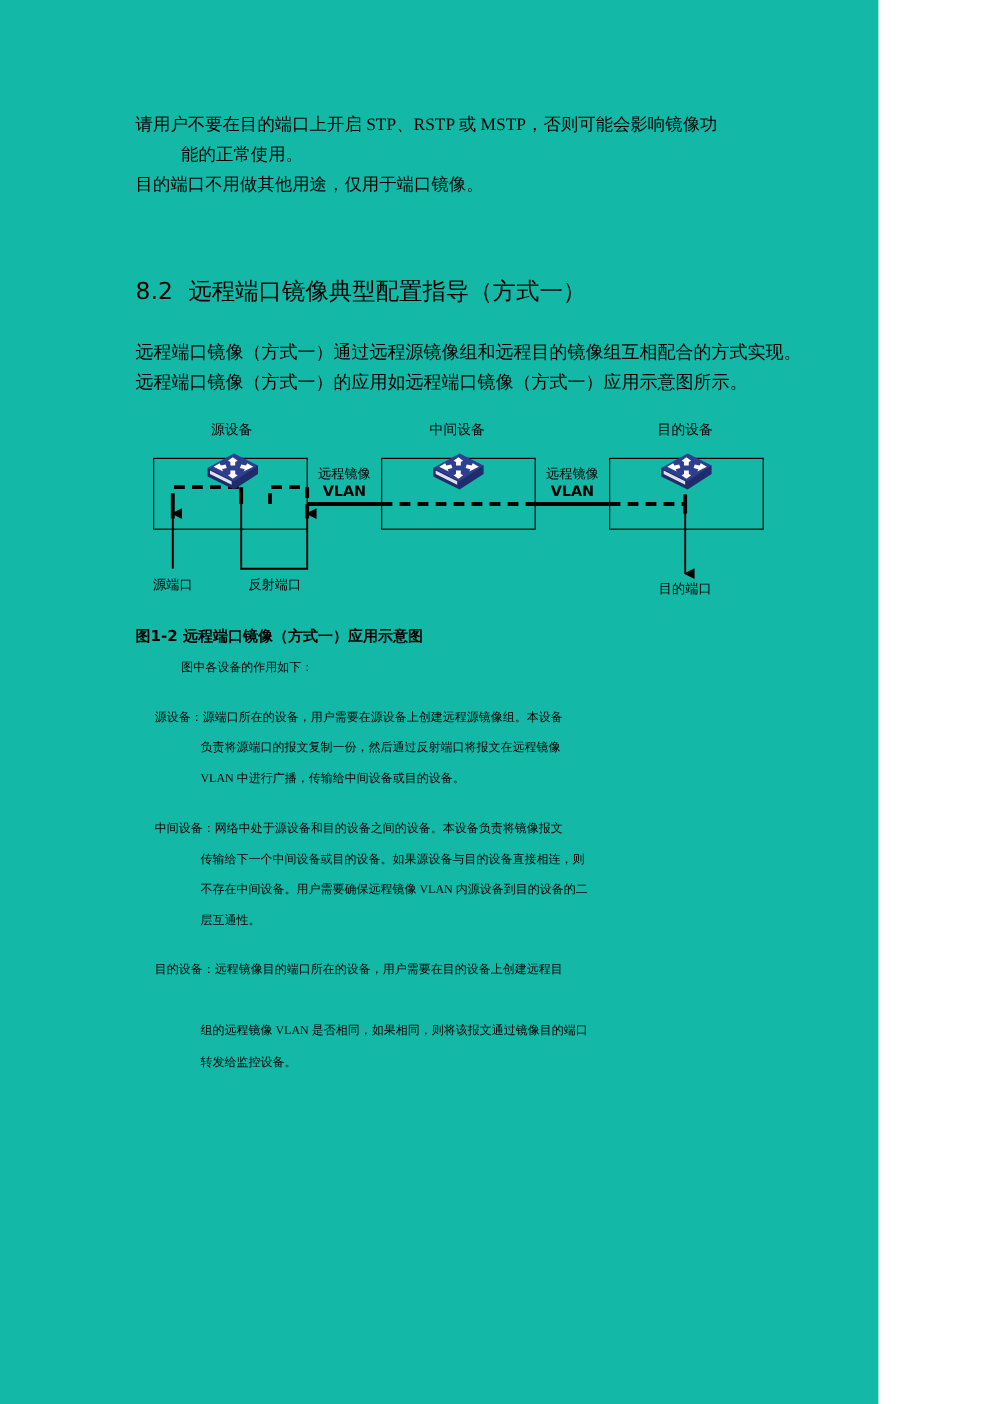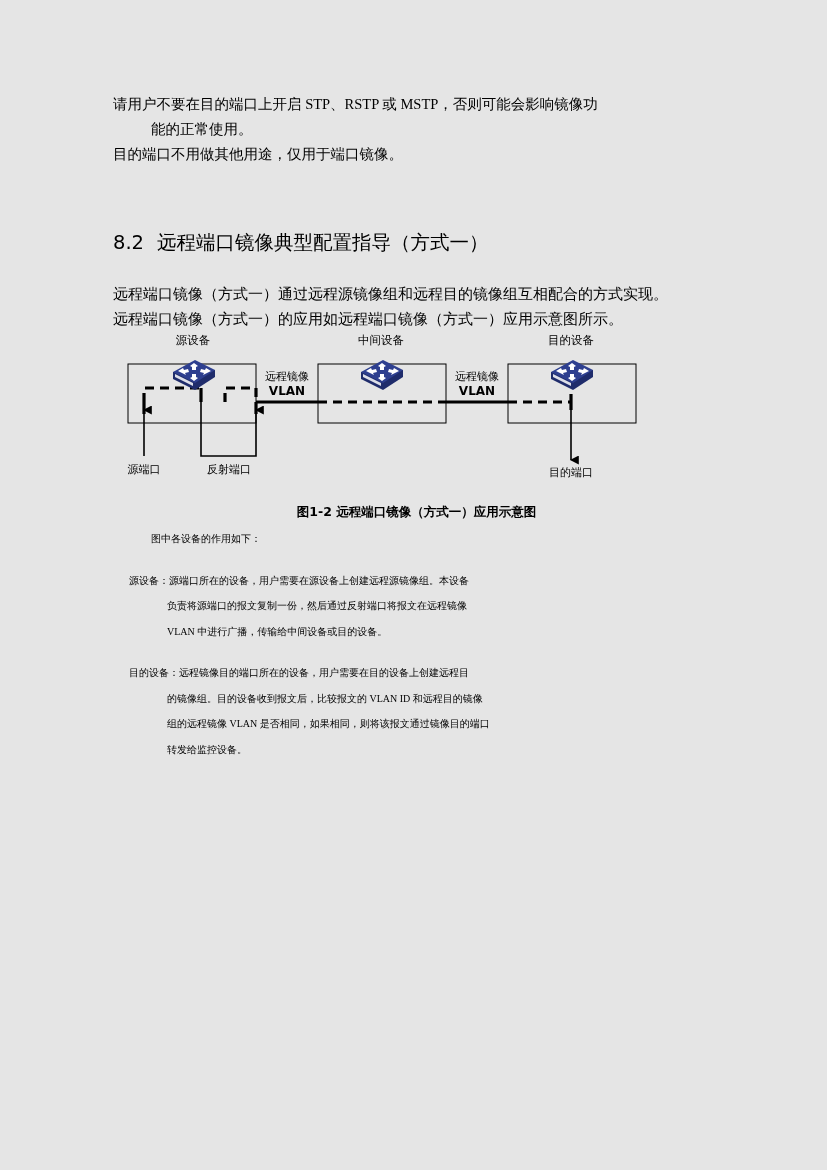--- a/index.html
+++ b/index.html
@@ -6,23 +6,23 @@
     margin: 0;
     padding: 0;
     background: #ffffff;
   }
   body {
     font-family: "Liberation Serif", "DejaVu Serif", serif;
     color: #000000;
   }
   .page {
     position: relative;
-    width: 827px;
+    width: 732px;
     height: 1170px;
-    background: #e5e5e5;
+    background: #14b8a6;
     overflow: hidden;
   }
   .content {
     position: absolute;
     left: 113px;
     top: 92px;
     width: 607px;
   }
 
   
@@ -82,30 +82,31 @@
 
   .intro {
     font-size: 10px;
     line-height: 25.5px;
     margin: 0;
     padding-left: 38px;
   }
 
   
   .figure {
+    margin-top: 18px;
     position: relative;
     width: 607px;
     height: 168px;
   }
   .figure svg { display: block; }
   .fig-caption {
     font-family: "DejaVu Sans", "Liberation Sans", sans-serif;
     font-size: 12.5px;
     font-weight: bold;
-    text-align: center;
+    text-align: left;
     margin-top: 4px;
   }
   .body-after-fig { margin-top: 26px; }
 
   .cn-label {
     font-family: "Liberation Serif", "DejaVu Serif", serif;
   }
   .lat-label {
     font-family: "DejaVu Sans", "Liberation Sans", sans-serif;
     font-weight: bold;
@@ -230,22 +231,28 @@
     </div>
 
     <p class="intro body-after-fig">图中各设备的作用如下：</p>
 
     <p class="def">
       <span class="first-line">源设备：源端口所在的设备，用户需要在源设备上创建远程源镜像组。本设备</span><br>
       <span>负责将源端口的报文复制一份，然后通过反射端口将报文在远程镜像</span><br>
       <span>VLAN 中进行广播，传输给中间设备或目的设备。</span>
     </p>
 
+    <p class="def">
+      <span class="first-line">中间设备：网络中处于源设备和目的设备之间的设备。本设备负责将镜像报文</span><br>
+      <span>传输给下一个中间设备或目的设备。如果源设备与目的设备直接相连，则</span><br>
+      <span>不存在中间设备。用户需要确保远程镜像 VLAN 内源设备到目的设备的二</span><br>
+      <span>层互通性。</span>
+    </p>
 
     <p class="def">
       <span class="first-line">目的设备：远程镜像目的端口所在的设备，用户需要在目的设备上创建远程目</span><br>
-      <span>的镜像组。目的设备收到报文后，比较报文的 VLAN ID 和远程目的镜像</span><br>
+      <br>
       <span>组的远程镜像 VLAN 是否相同，如果相同，则将该报文通过镜像目的端口</span><br>
       <span>转发给监控设备。</span>
     </p>
 
   </div>
 </div>
 
 </body></html>

